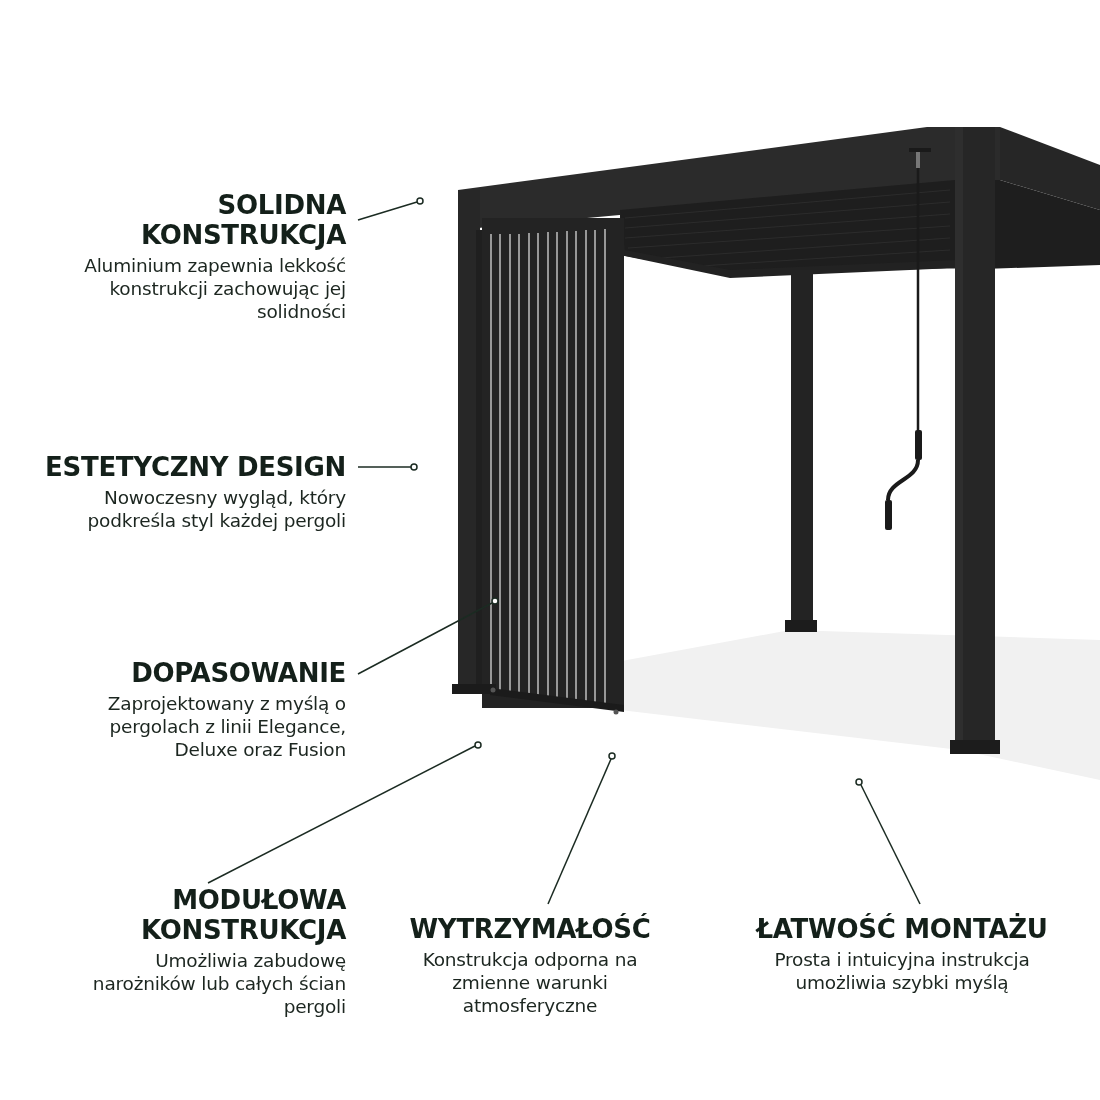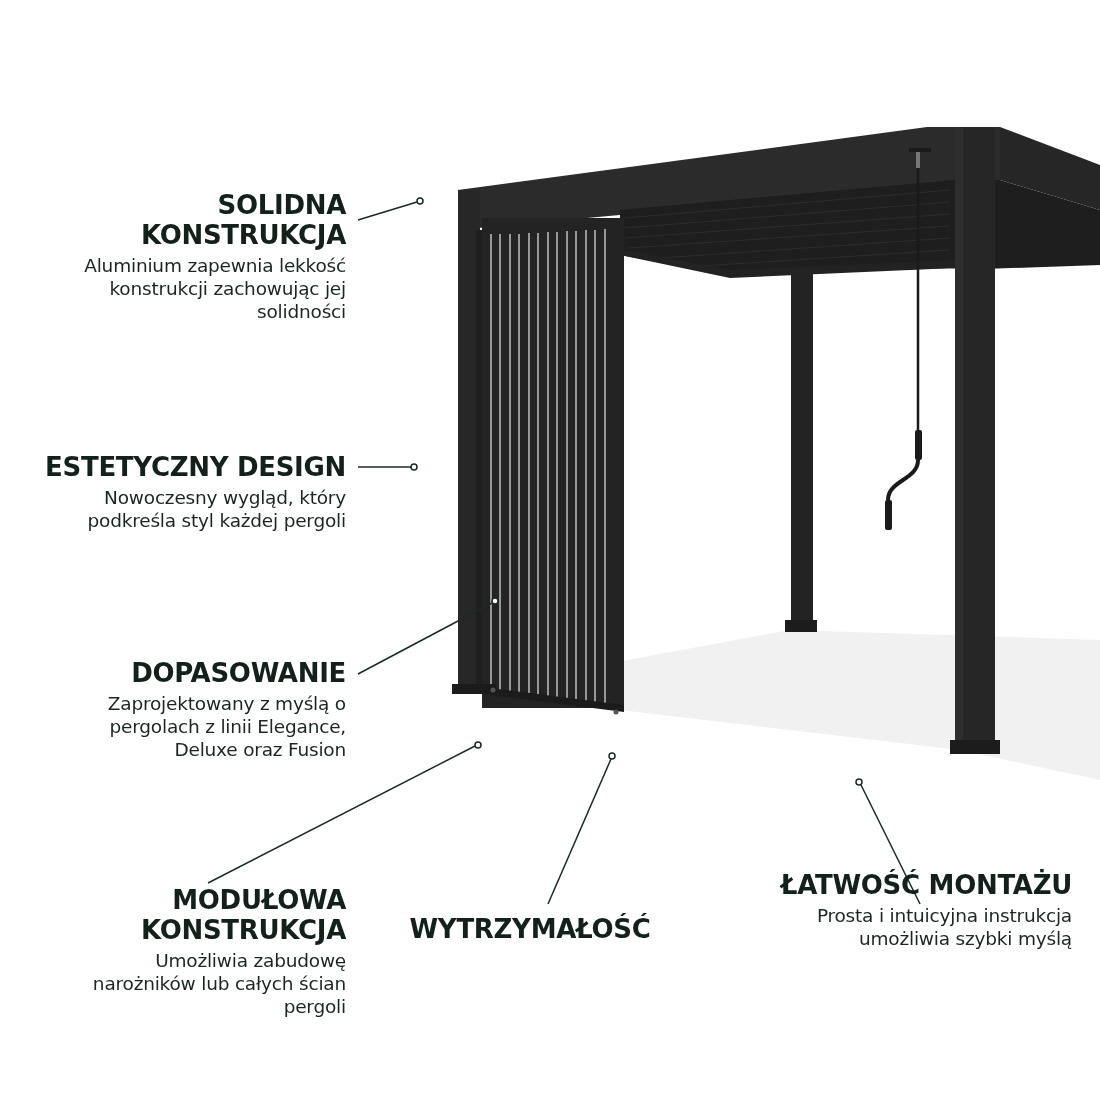--- a/index.html
+++ b/index.html
@@ -114,21 +114,24 @@
   <div class="feature right-align" style="right:754px; top:885px; width:360px;">
     <div class="title">MODUŁOWA
 KONSTRUKCJA</div>
     <div class="desc">Umożliwia zabudowę
 narożników lub całych ścian
 pergoli</div>
   </div>
 
   <div class="feature right-align" style="right:420px; top:914px; width:300px;text-align:center;">
     <div class="title">WYTRZYMAŁOŚĆ</div>
+    <div class="desc">Konstrukcja odporna na
+zmienne warunki
+atmosferyczne</div>
   </div>
 
-  <div class="feature right-align" style="right:28px; top:870px; width:340px;">
+  <div class="feature right-align" style="right:28px; top:914px; width:340px;text-align:center;">
     <div class="title">ŁATWOŚĆ MONTAŻU</div>
     <div class="desc">Prosta i intuicyjna instrukcja
 umożliwia szybki myślą</div>
   </div>
 
 </div>
 
 </body></html>

